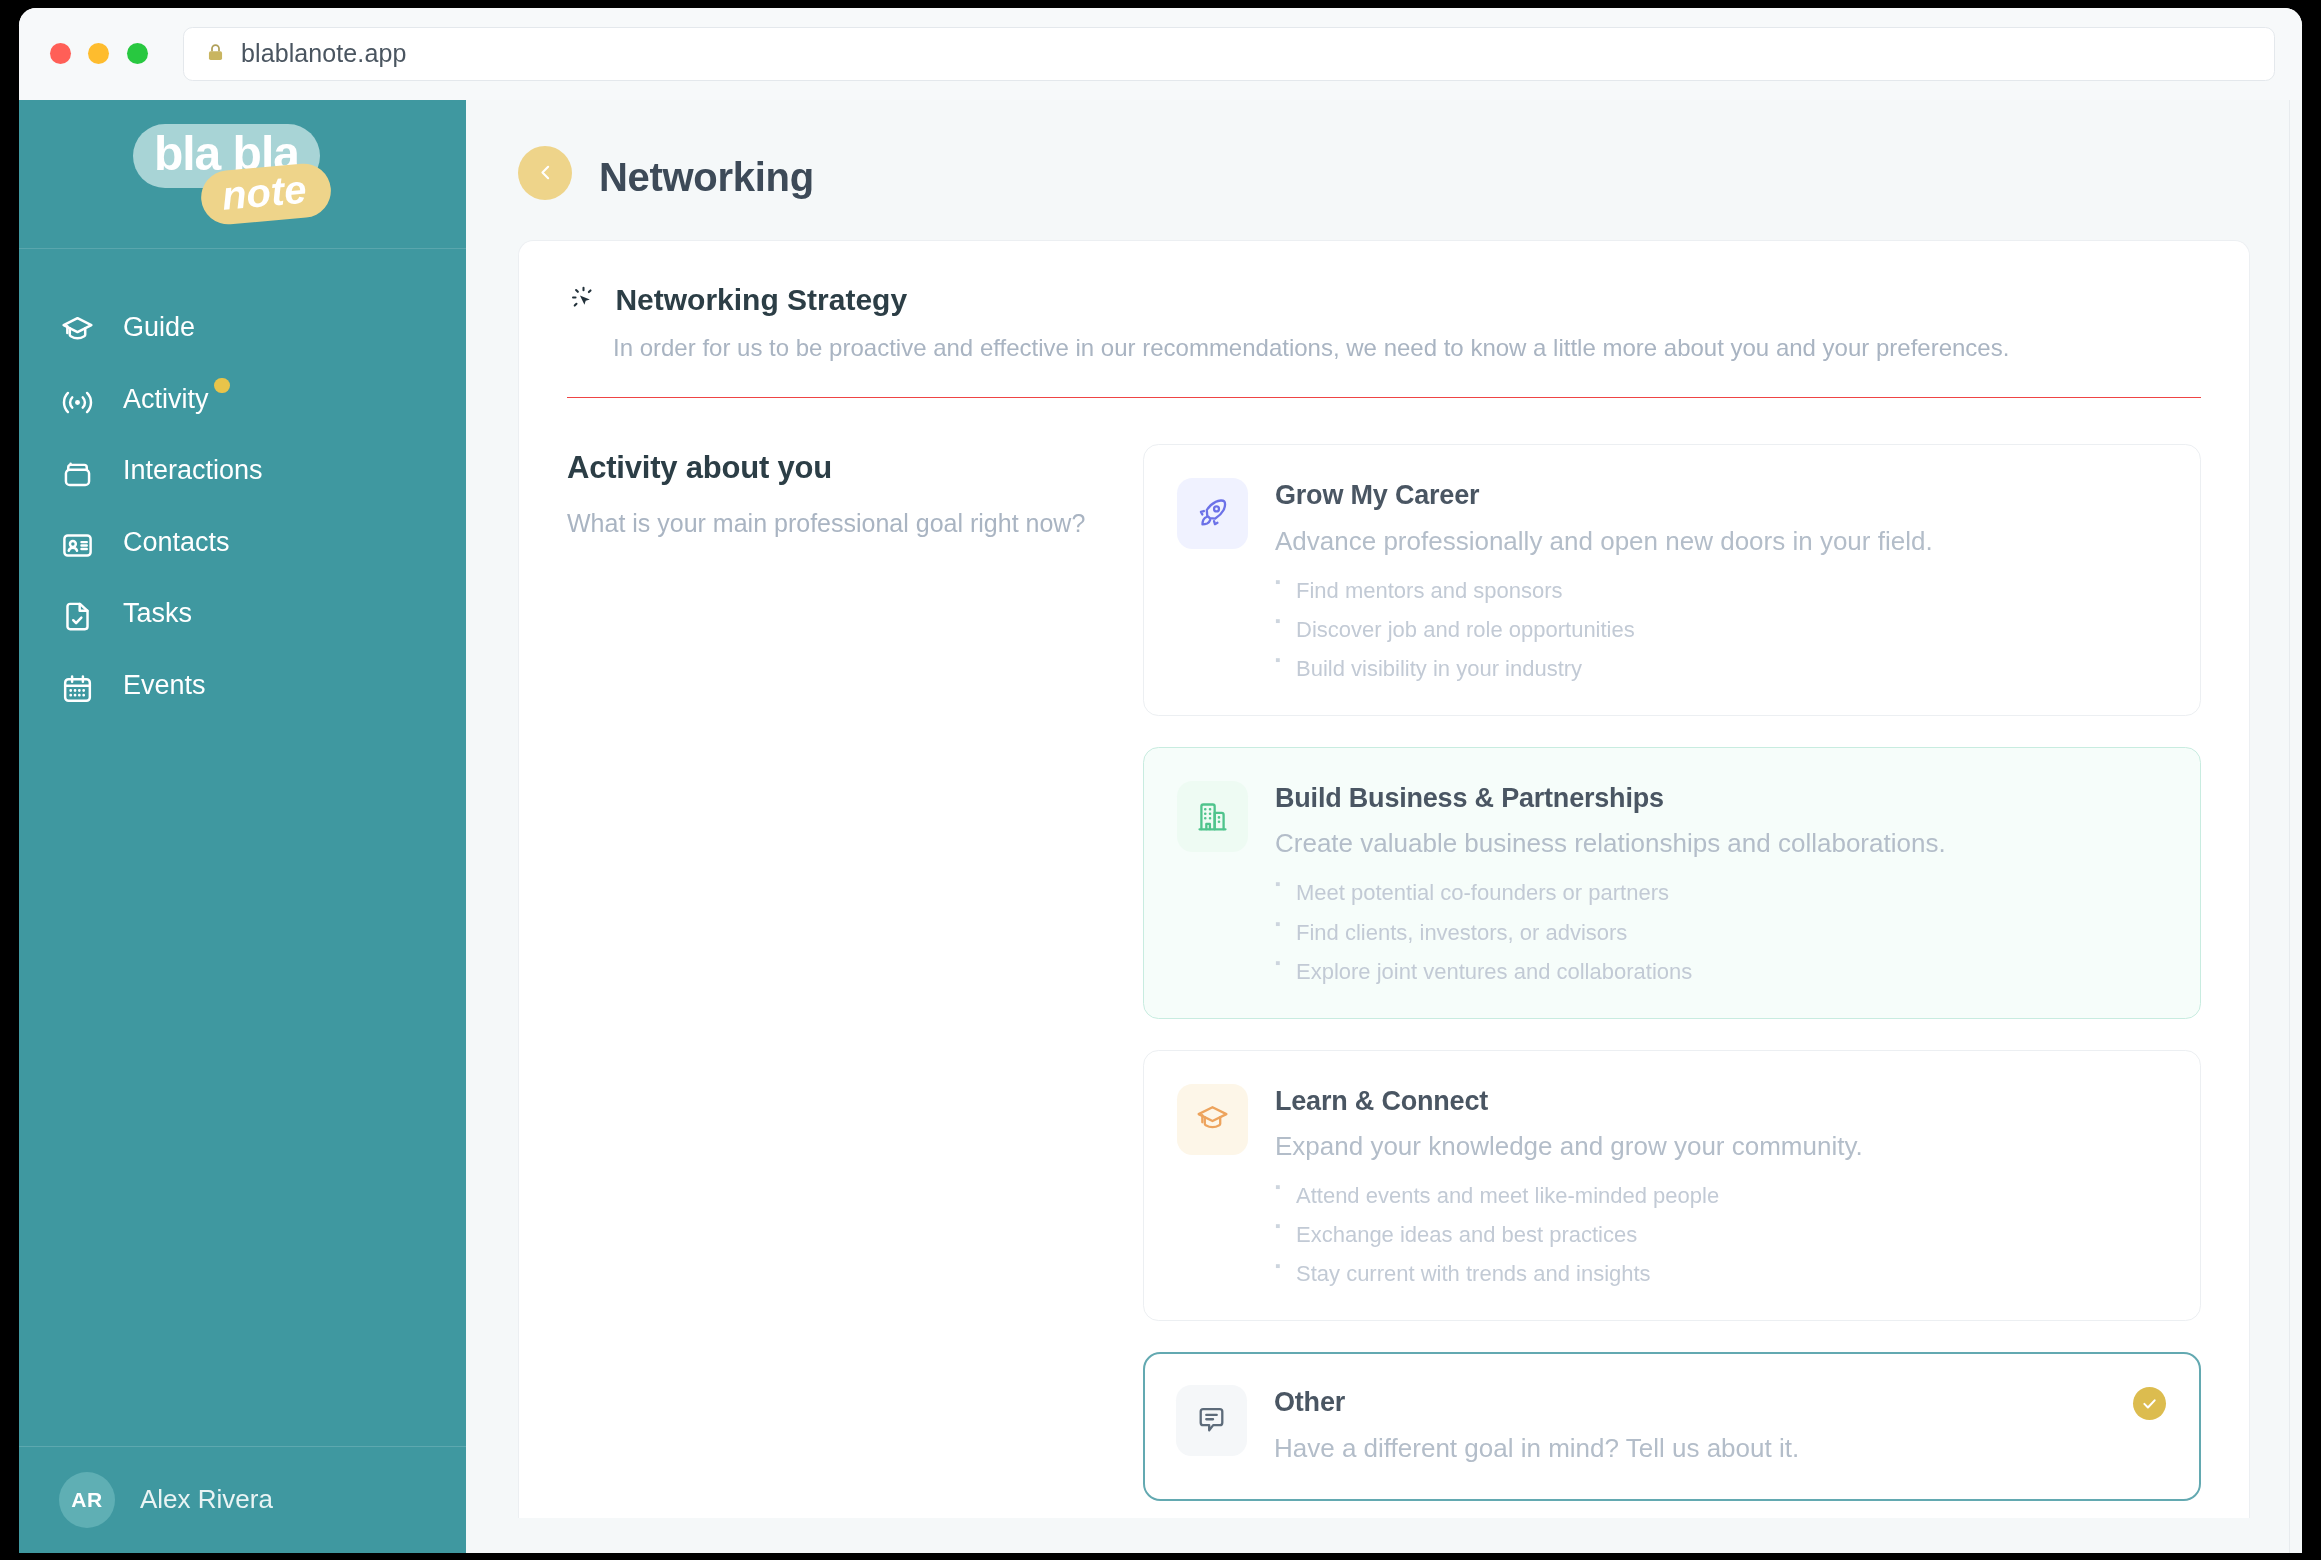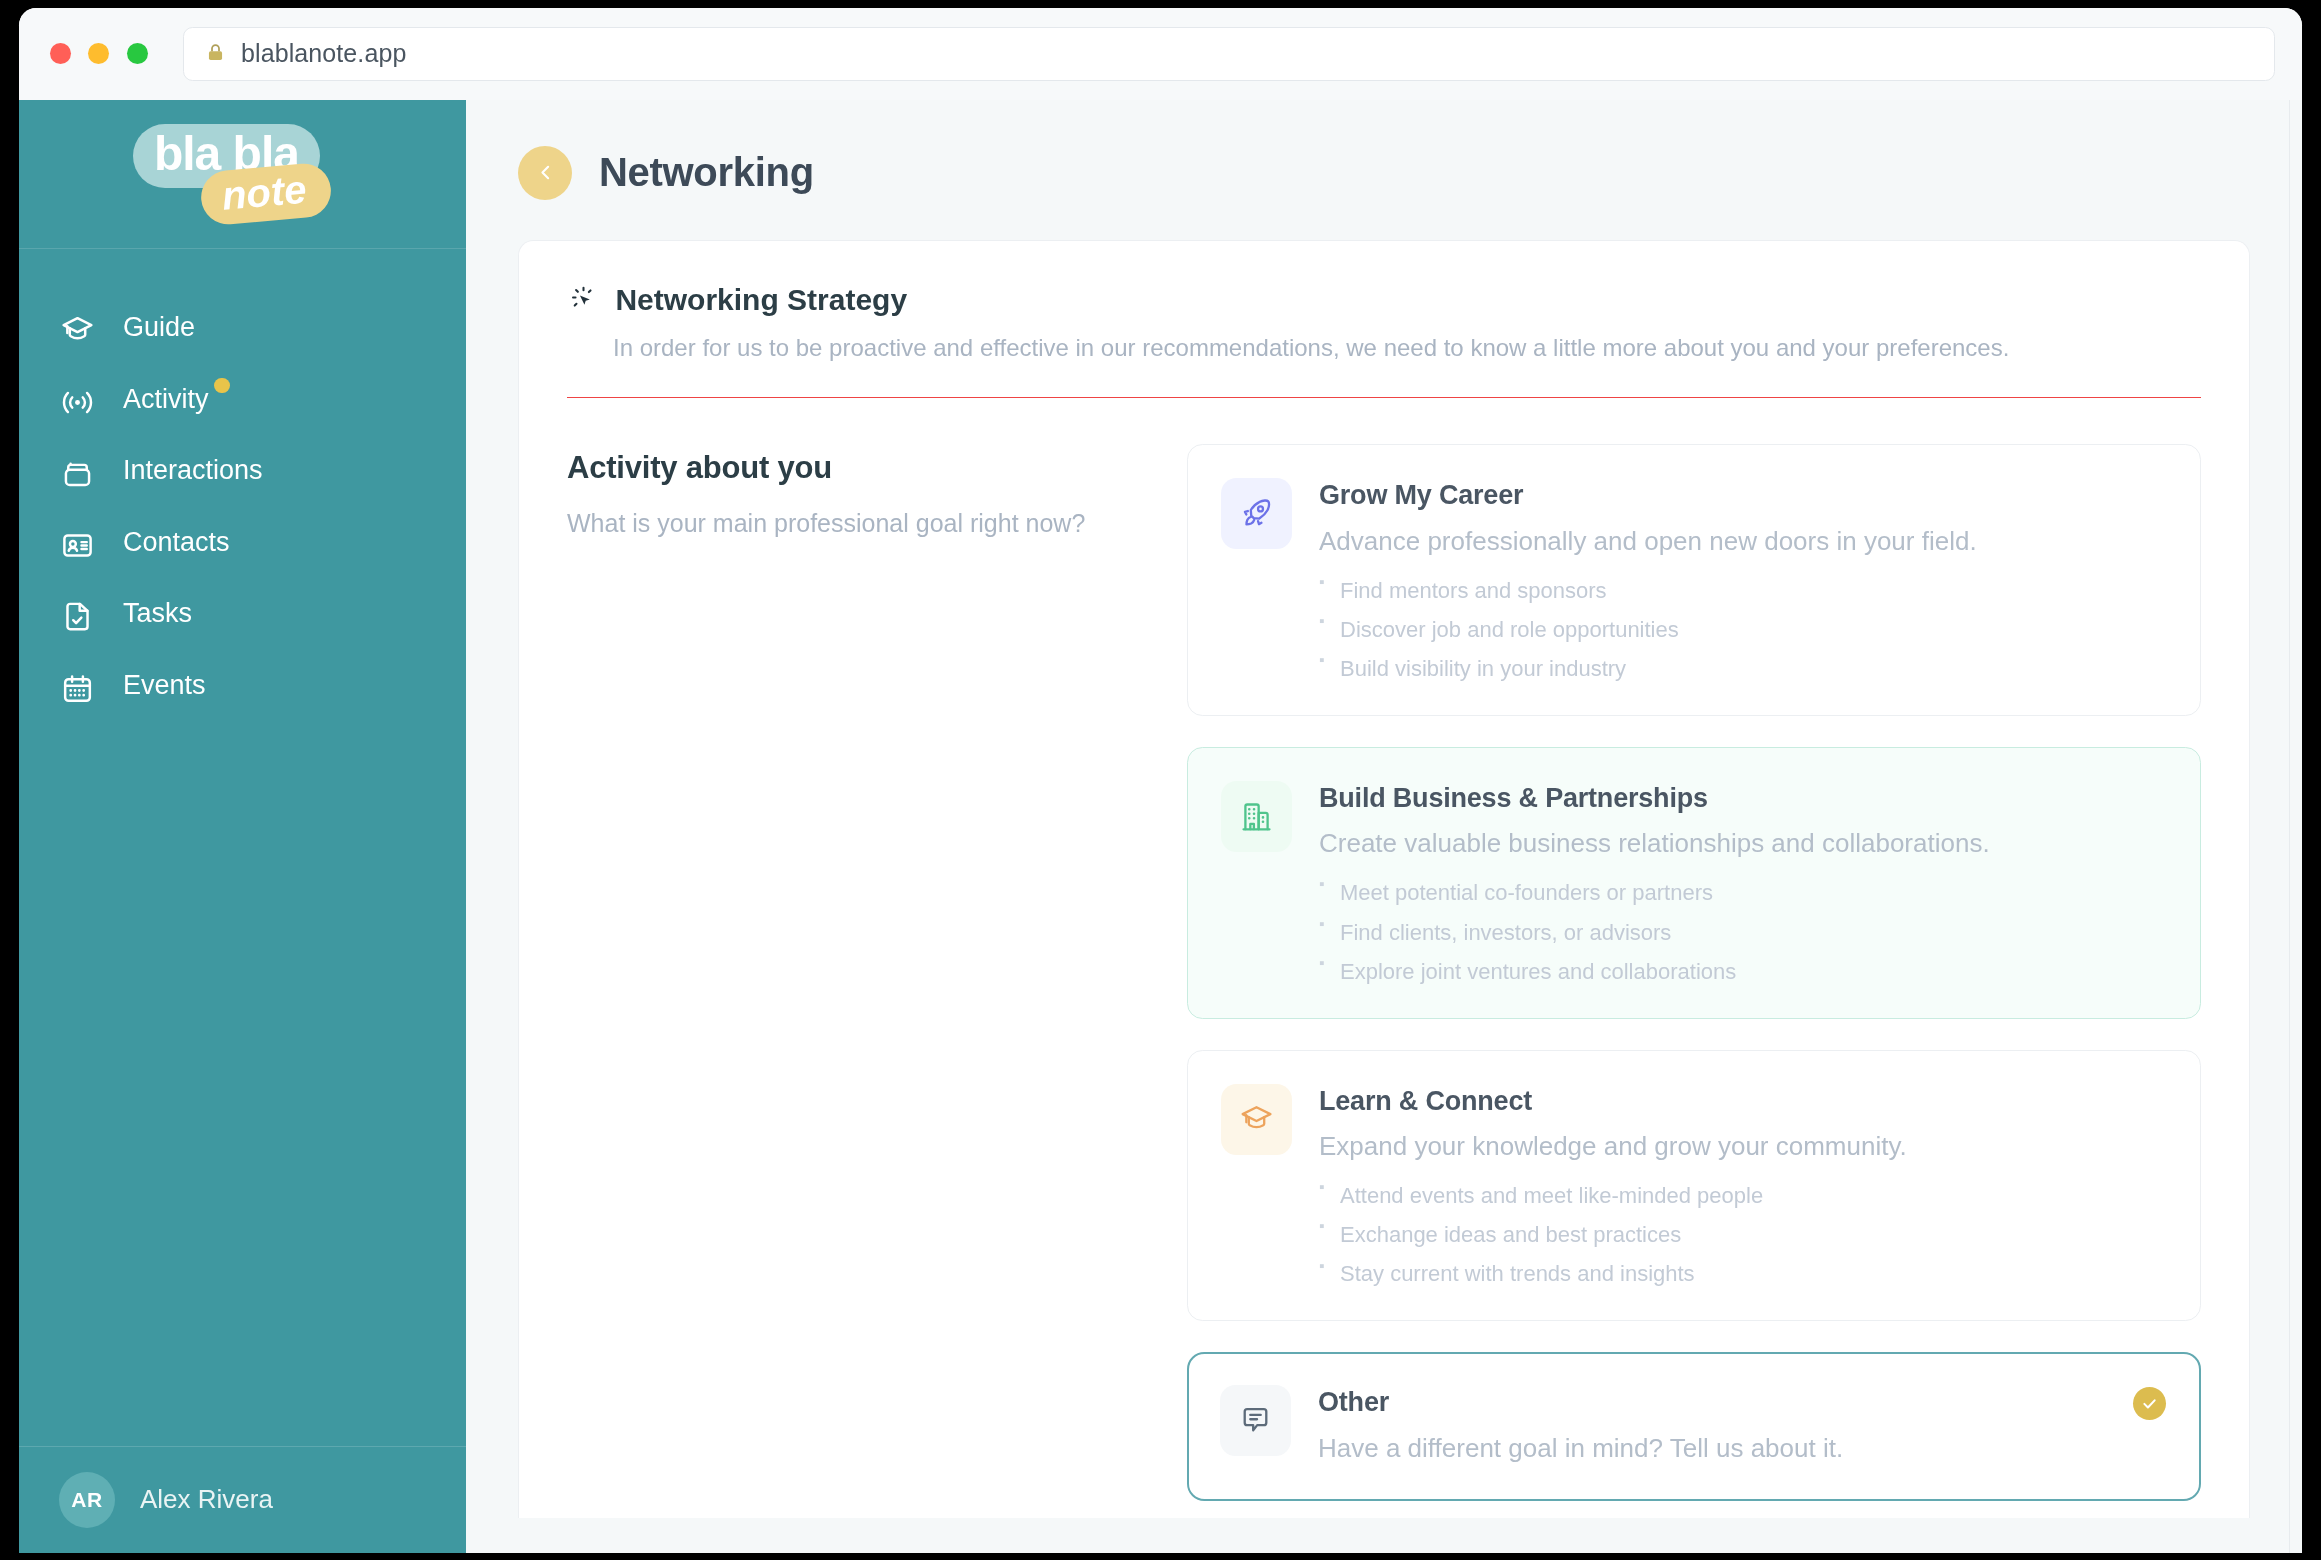--- a/index.html
+++ b/index.html
@@ -163,21 +163,21 @@
     flex: 1;
     min-width: 0;
     padding: 46px 52px 0 52px;
     overflow: hidden;
     position: relative;
     background: #f5f8f9;
   }
 
   #page-header {
     display: flex;
-    align-items: center;
+    align-items: flex-end;
     gap: 27px;
     margin-bottom: 40px;
   }
   #back-button {
     width: 54px; height: 54px;
     border-radius: 50%;
     background: #eed48a;
     display: flex;
     align-items: center;
     justify-content: center;
@@ -227,21 +227,21 @@
   #question-left { width: 538px; flex: 0 0 538px; padding-top: 5.8px; }
   #question-heading {
     font-size: 31px;
     font-weight: bold;
     color: #2c3e46;
     margin-bottom: 21px;
     letter-spacing: -0.2px;
   }
   #question-prompt { font-size: 25px; color: #a9b4c2; line-height: 1.35; }
 
-  #options-col { flex: 1; min-width: 0; display: flex; flex-direction: column; gap: 31px; margin-left: 44px; }
+  #options-col { flex: 1; min-width: 0; display: flex; flex-direction: column; gap: 31px; }
 
   .option-card {
     border: 1px solid #eceff2;
     border-radius: 15.4px;
     background: #ffffff;
     padding: 33px 35px 35px 33px;
     display: flex;
     gap: 27px;
     cursor: pointer;
     position: relative;

